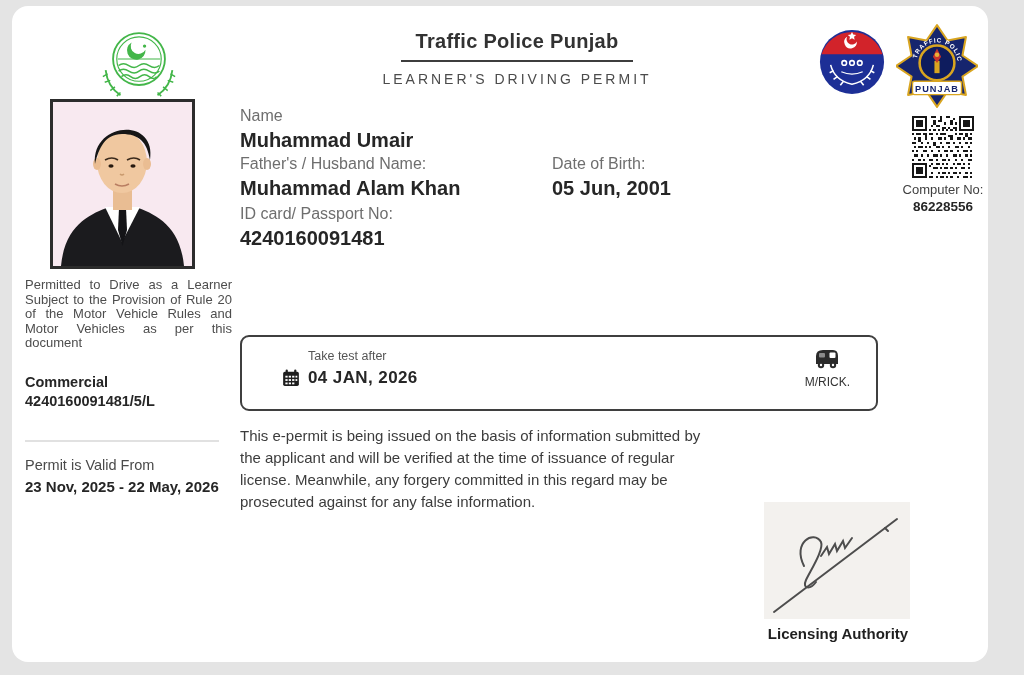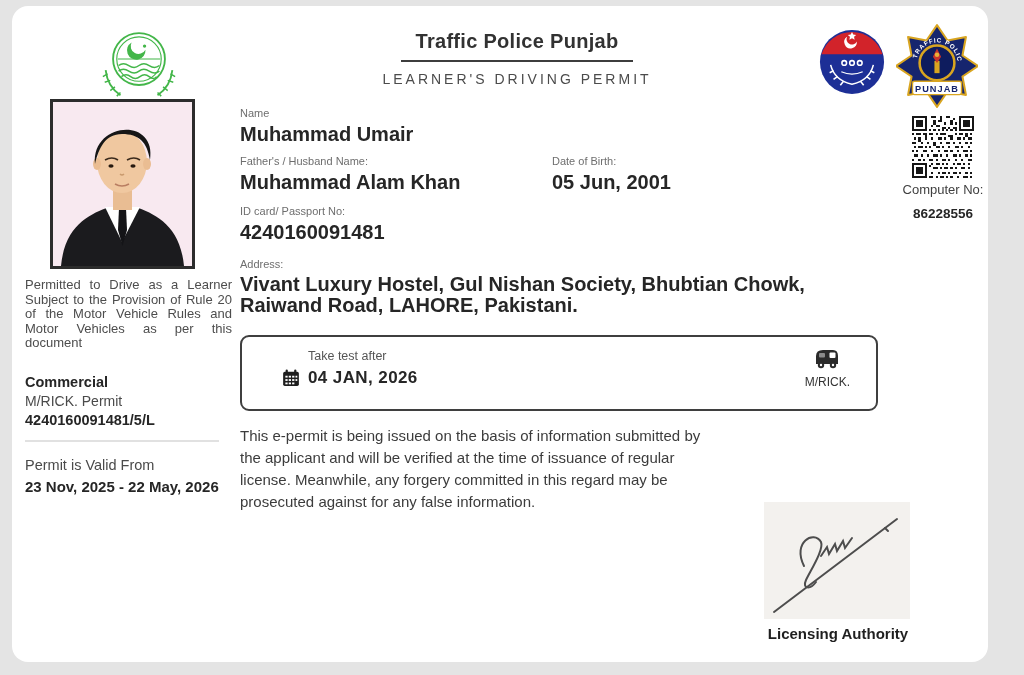--- a/index.html
+++ b/index.html
@@ -16,24 +16,24 @@
   .doc-subtitle { margin-top:9px; font-size:14px; color:#4b4b4b; letter-spacing:3px; }
 
   
   .photo-frame { left:38px; top:93px; width:145px; height:170px; border:3px solid #2c2c2c; background:#f8e9f0; }
   .photo-frame svg { display:block; width:100%; height:100%; }
 
   
   .qr-block { left:880px; top:110px; width:102px; text-align:center; }
   .qr-block svg { width:62px; height:62px; display:block; margin:0 auto; }
   .computer-label { margin-top:4px; font-size:13px; color:#3f3f3f; line-height:16px; }
-  .computer-value { font-size:13.5px; font-weight:bold; color:#262626; margin-top:8px; }
-
-  
-  .field .label { font-size:11px; color:#6e6e6e; }
+  .computer-value { font-size:13.5px; font-weight:bold; color:#262626; margin-top:1px; }
+
+  
+  .field .label { font-size:16px; color:#6e6e6e; }
   .field .value { font-size:20px; font-weight:bold; color:#262626; margin-top:4px; }
   .f-name { left:228px; top:101px; }
   .f-father { left:228px; top:149px; }
   .f-dob { left:540px; top:149px; }
   .f-id { left:228px; top:199px; }
   .f-address { left:228px; top:252px; width:612px; }
   .f-address .value { line-height:21px; }
 
   
   .permit-note { left:13px; top:272px; width:207px; font-size:13px; line-height:14.5px; color:#4d4d4d; text-align:justify; }
@@ -168,21 +168,20 @@
         <ellipse cx="80" cy="64" rx="2.6" ry="1.8" fill="#26190f"></ellipse>
         <path d="M67 72 q2 2 4 0" stroke="#c99a6e" stroke-width="1.4" fill="none"></path>
         <path d="M62 82 q7 4 14 0" stroke="#b97e62" stroke-width="1.6" fill="none"></path>
       </svg>
     </div>
 
     <div class="abs permit-note">Permitted to Drive as a Learner Subject to the Provision of Rule 20 of the Motor Vehicle Rules and Motor Vehicles as per this document</div>
 
     <div class="abs category-block">
       <div class="category">Commercial</div>
-      <div class="permit-type">M/RICK. Permit</div>
       <div class="permit-number">4240160091481/5/L</div>
     </div>
 
     <div class="abs side-divider"></div>
 
     <div class="abs validity-block">
       <div class="validity-label">Permit is Valid From</div>
       <div class="validity-value">23 Nov, 2025 - 22 May, 2026</div>
     </div>
 
@@ -199,24 +198,20 @@
     <div class="abs field f-dob">
       <div class="label">Date of Birth:</div>
       <div class="value">05 Jun, 2001</div>
     </div>
 
     <div class="abs field f-id">
       <div class="label">ID card/ Passport No:</div>
       <div class="value">4240160091481</div>
     </div>
 
-    <div class="abs field f-address">
-      <div class="label">Address:</div>
-      <div class="value">Vivant Luxury Hostel, Gul Nishan Society, Bhubtian Chowk, Raiwand Road, LAHORE, Pakistani.</div>
-    </div>
 
     <div class="abs test-box">
       <div class="test-left">
         <div class="test-label">Take test after</div>
         <div class="test-date-row">
           <svg width="18" height="18" viewBox="0 0 16 16">
             <rect x="1" y="2.5" width="14" height="12.5" rx="1.5" fill="#1e1e1e"></rect>
             <rect x="3.2" y="0.5" width="2" height="4" rx="1" fill="#1e1e1e"></rect>
             <rect x="10.8" y="0.5" width="2" height="4" rx="1" fill="#1e1e1e"></rect>
             <g fill="#ffffff">

